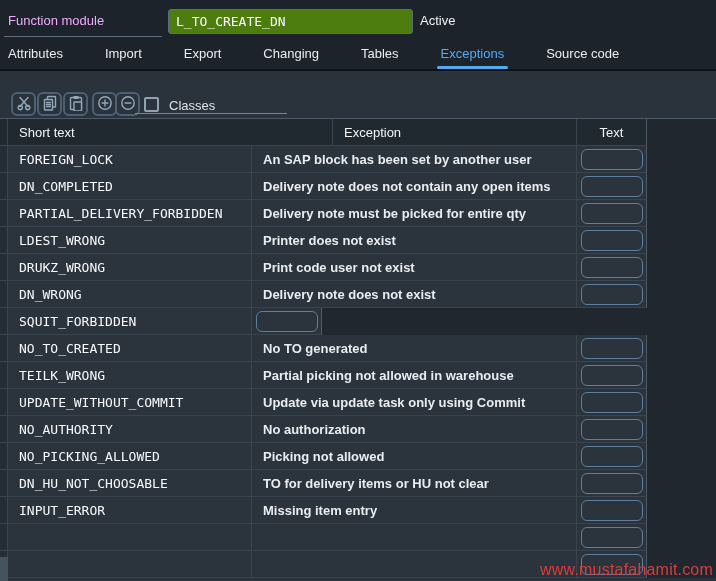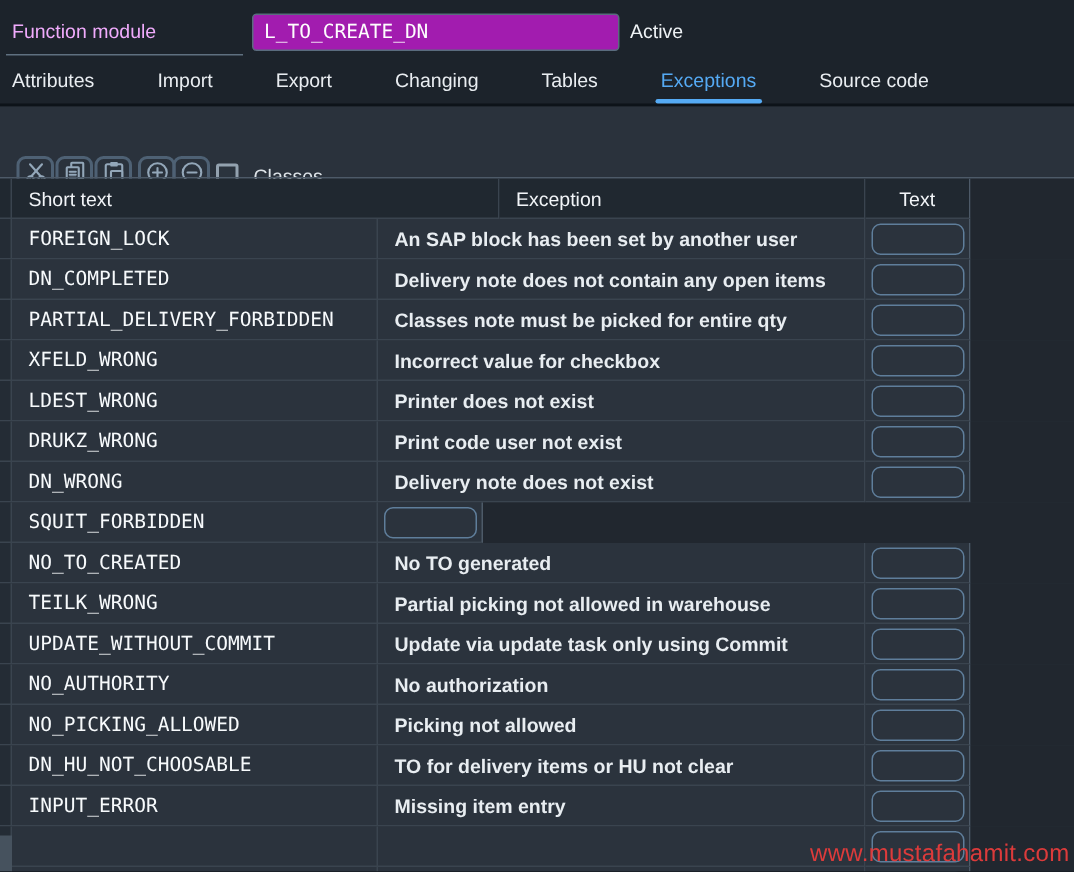--- a/index.html
+++ b/index.html
@@ -10,41 +10,41 @@
     font-family:"Liberation Sans",sans-serif;
     color:#e9edf1;font-size:13px;
     -webkit-font-smoothing:antialiased;
   }
   
   .topbar{position:absolute;left:0;top:0;width:100%;height:40px;}
   .fm-label{position:absolute;left:8px;top:13px;color:#f0abfc;}
   .fm-label-underline{position:absolute;left:4px;top:36px;width:158px;height:1px;background:#5f7080;}
   .fm-input{
     position:absolute;left:168px;top:9px;width:245px;height:25px;
-    background:#a21caf;border:1px solid #5a6c7e;border-radius:3px;
+    background:#4d7c0f;border:1px solid #5a6c7e;border-radius:3px;
     display:flex;align-items:center;padding-left:7px;
     font-family:"DejaVu Sans Mono",monospace;font-size:13px;color:#fefefe;
   }
   .fm-status{position:absolute;left:420px;top:13px;color:#eef2f5;}
   
   .tabstrip{
     position:absolute;left:0;top:40px;width:100%;height:31px;
     border-bottom:2px solid #0d1319;
     display:flex;align-items:center;gap:42px;padding:0 0 0 8px;
   }
   .tab{position:relative;color:#e9edf1;cursor:default;padding:6px 0 8px 0;}
   .tab.active{color:#55aaf4;}
   .tab.active::after{
     content:"";position:absolute;left:-4px;right:-4px;bottom:0;height:3px;
     background:#55aaf4;border-radius:2px;
   }
   
   .content{position:absolute;left:0;top:71px;width:100%;bottom:0;background:#2a323c;}
   
-  .toolbar{position:absolute;left:0;top:12px;width:100%;height:47px;}
+  .toolbar{position:absolute;left:0;top:0;width:100%;height:47px;}
   .iconbtn{
     position:absolute;top:21px;width:25px;height:24px;
     border:2px solid #4e6174;border-radius:6px;
     display:flex;align-items:center;justify-content:center;background:transparent;
   }
   .iconbtn svg{stroke:#93a7b9;fill:none;stroke-width:1.4;stroke-linecap:round;stroke-linejoin:round;}
   .btn-cut{left:11px;}.btn-copy{left:37px;}.btn-paste{left:63px;}
   .btn-add{left:92px;}.btn-remove{left:115px;}
   .classes-box{
     position:absolute;left:144px;top:26px;width:15px;height:15px;
@@ -199,41 +199,28 @@
             </div>
             <div class="cell c-fill"></div>
           </div>
 
           <div class="trow">
             <div class="cell c-sel"></div>
             <div class="cell c-exc">
               <span class="exc-text">PARTIAL_DELIVERY_FORBIDDEN</span>
             </div>
             <div class="cell c-short">
-              <span class="short-text">Classes note must be picked for entire qty</span>
-            </div>
-            <div class="cell c-text">
-              <input class="tbox" style="">
-            </div>
-            <div class="cell c-fill"></div>
-          </div>
-
-          <div class="trow">
-            <div class="cell c-sel"></div>
-            <div class="cell c-exc">
-              <span class="exc-text">XFELD_WRONG</span>
-            </div>
-            <div class="cell c-short">
-              <span class="short-text">Incorrect value for checkbox</span>
-            </div>
-            <div class="cell c-text">
-              <input class="tbox" style="">
-            </div>
-            <div class="cell c-fill"></div>
-          </div>
+              <span class="short-text">Delivery note must be picked for entire qty</span>
+            </div>
+            <div class="cell c-text">
+              <input class="tbox" style="">
+            </div>
+            <div class="cell c-fill"></div>
+          </div>
+
 
           <div class="trow">
             <div class="cell c-sel"></div>
             <div class="cell c-exc">
               <span class="exc-text">LDEST_WRONG</span>
             </div>
             <div class="cell c-short">
               <span class="short-text">Printer does not exist</span>
             </div>
             <div class="cell c-text">

